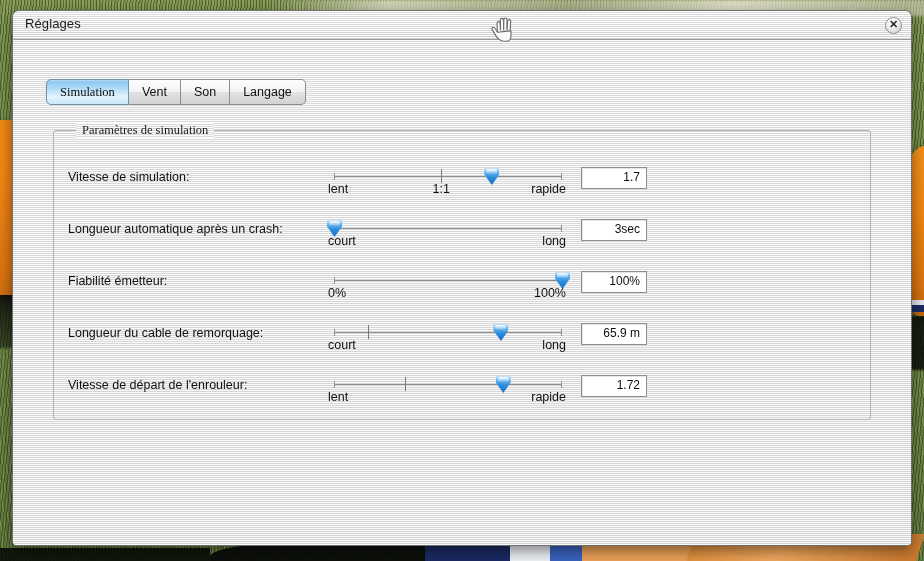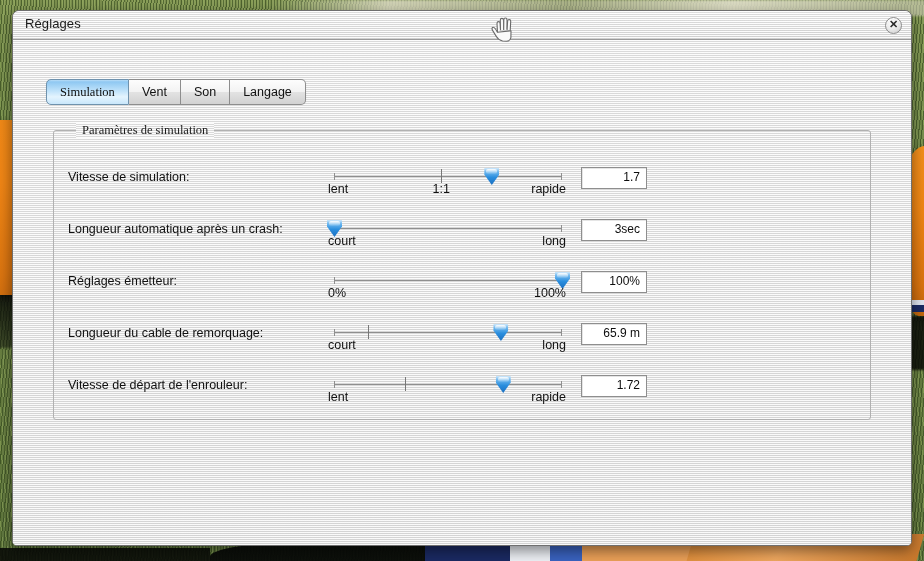--- a/index.html
+++ b/index.html
@@ -338,21 +338,21 @@
             </div>
             <div class="slider-minlabel">court</div>
             <div class="slider-maxlabel">long</div>
           </div>
           <div class="value-field">
             <span class="value-text">3sec</span>
           </div>
         </div>
 
         <div class="row" style="top:132px;">
-          <div class="row-label">Réglages émetteur:</div>
+          <div class="row-label">Fiabilité émetteur:</div>
           <div class="slider">
             <div class="slider-track"></div>
             <div class="slider-thumb" style="left:calc(8px + 228px * 1.00);">
               <div class="tri"></div>
               <div class="tri-gloss"></div>
             </div>
             <div class="slider-minlabel">0%</div>
             <div class="slider-maxlabel">100%</div>
           </div>
           <div class="value-field">

